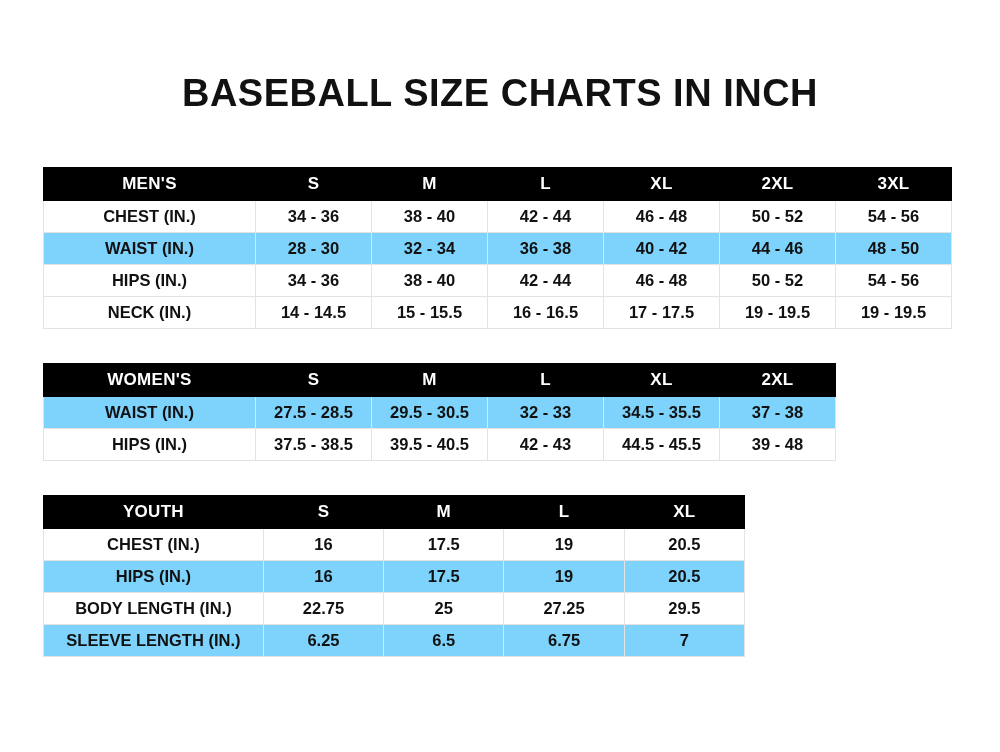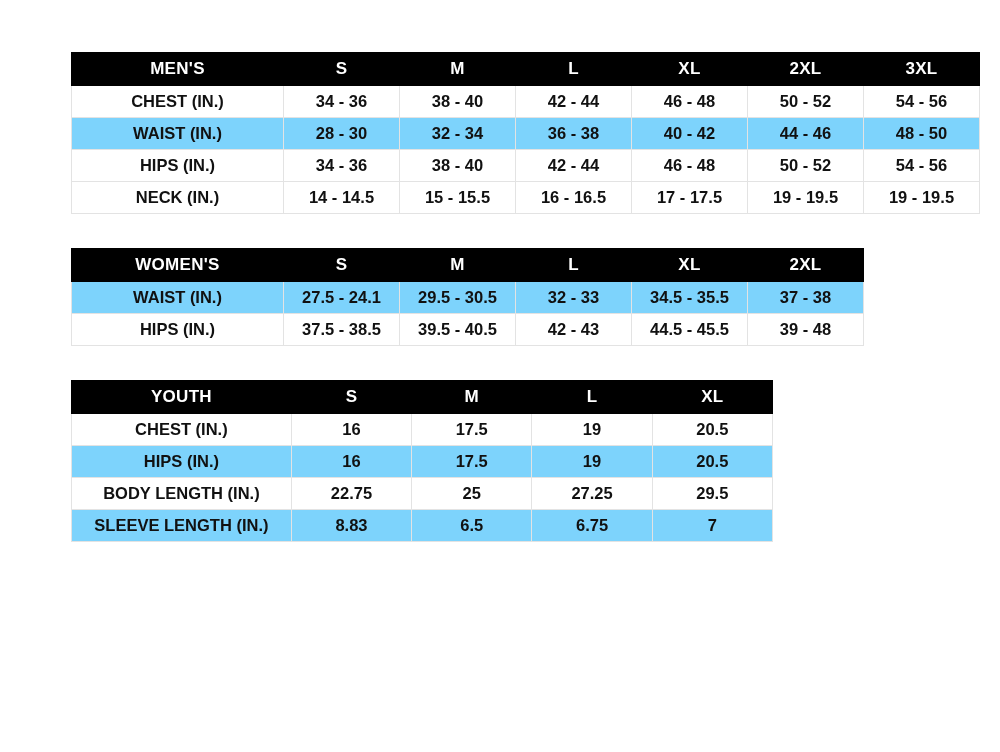--- a/index.html
+++ b/index.html
@@ -35,21 +35,20 @@
     margin-top: 52px;
     padding-left: 43px;
     padding-right: 43px;
   }
   table {
     border-collapse: collapse;
     table-layout: fixed;
     font-size: 16.5px;
     font-weight: bold;
     color: #111111;
-    margin-left: 28px;
   }
   table.men {
     width: 908px;
   }
   table.women {
     width: 790px;
   }
   table.youth {
     width: 702px;
   }
@@ -94,20 +93,21 @@
   table.women col.c0 { width: 212px; }
   table.women col.c { width: 116px; }
   table.youth col.c0 { width: 212px; }
   table.youth col.c { width: 116px; }
 </style>
 </head>
 <body>
 
 <div class="page">
 
+  <h1 class="title">BASEBALL SIZE CHARTS IN INCH</h1>
 
   <div class="tables">
 
     <table class="men">
       <colgroup>
         <col class="c0">
           <col class="c">
           <col class="c">
           <col class="c">
           <col class="c">
@@ -182,21 +182,21 @@
           <th>S</th>
           <th>M</th>
           <th>L</th>
           <th>XL</th>
           <th>2XL</th>
         </tr>
       </thead>
       <tbody>
         <tr class="alt">
           <td class="rowlabel">WAIST (IN.)</td>
-          <td>27.5 - 24.1</td>
+          <td>27.5 - 28.5</td>
           <td>29.5 - 30.5</td>
           <td>32 - 33</td>
           <td>34.5 - 35.5</td>
           <td>37 - 38</td>
         </tr>
         <tr>
           <td class="rowlabel">HIPS (IN.)</td>
           <td>37.5 - 38.5</td>
           <td>39.5 - 40.5</td>
           <td>42 - 43</td>
@@ -242,21 +242,21 @@
         </tr>
         <tr>
           <td class="rowlabel">BODY LENGTH (IN.)</td>
           <td>22.75</td>
           <td>25</td>
           <td>27.25</td>
           <td>29.5</td>
         </tr>
         <tr class="alt">
           <td class="rowlabel">SLEEVE LENGTH (IN.)</td>
-          <td>8.83</td>
+          <td>6.25</td>
           <td>6.5</td>
           <td>6.75</td>
           <td>7</td>
         </tr>
       </tbody>
     </table>
 
   </div>
 </div>
 

